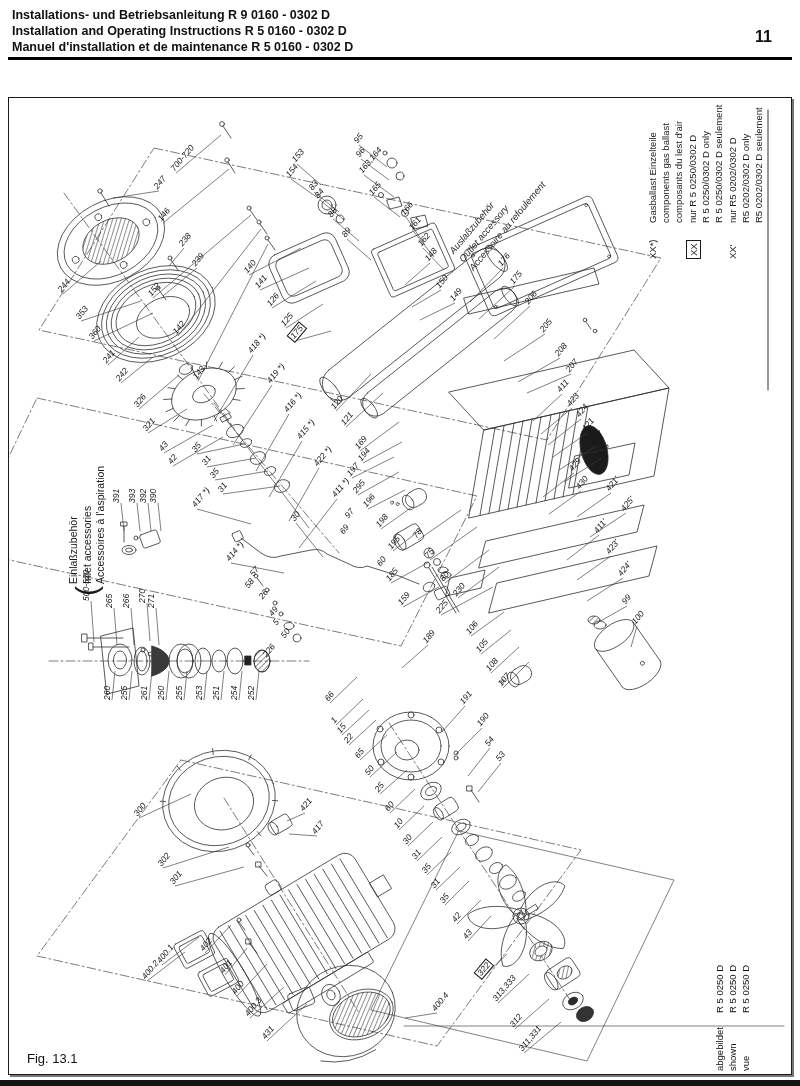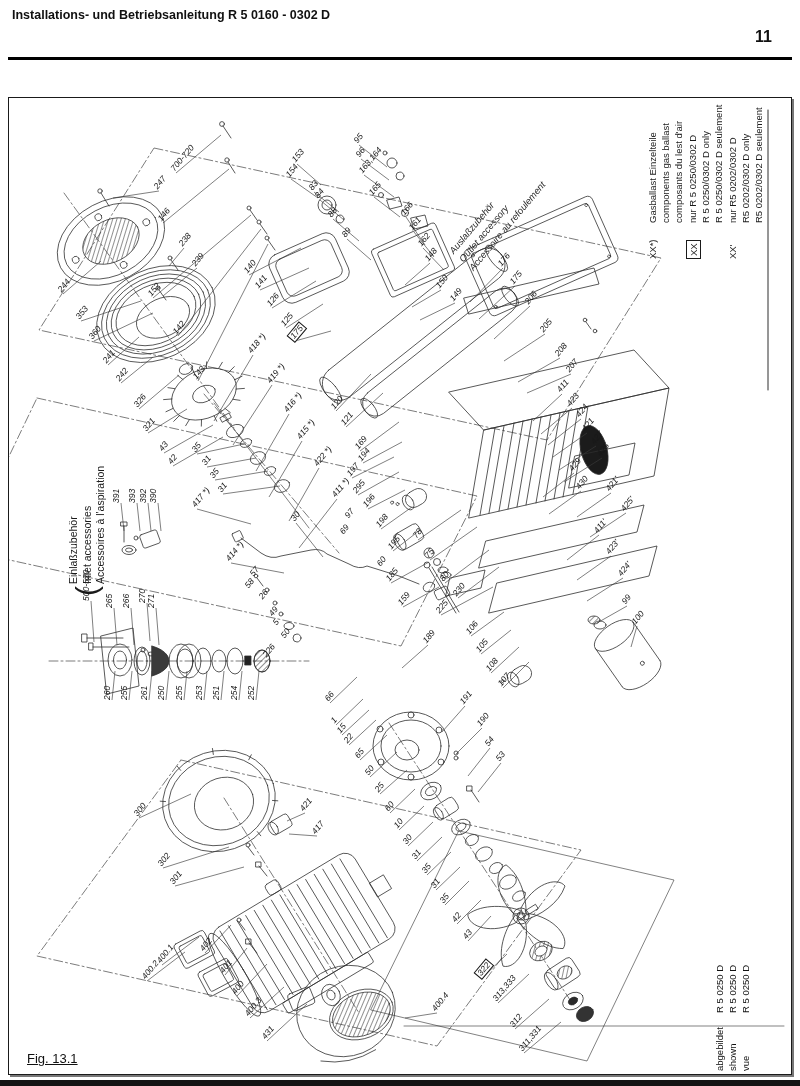--- a/index.html
+++ b/index.html
@@ -23,29 +23,31 @@
   .legend-marker{width:36px;flex:0 0 36px;}
   .legend-marker span{display:inline-block;}
   .legend-marker .boxed{border:1px solid #1a1a1a;padding:0 2px;}
   .inlet{font-size:10.5px;line-height:13.5px;color:#1a1a1a;display:flex;align-items:flex-start;}
   .inlet .bracket{font-size:30px;line-height:40px;font-weight:300;margin-right:2px;}
   .outb{position:absolute;transform:rotate(-50deg);transform-origin:0 0;font-style:italic;
         font-size:9.5px;line-height:13px;color:#2a2a2a;white-space:nowrap;}
   .shown{font-size:9.5px;line-height:13px;color:#111;}
   .shown .row{display:flex;}
   .shown .lab{width:58px;flex:0 0 58px;}
-  #figcap{position:absolute;left:18px;top:953px;font-size:13px;color:#111;text-decoration:underline;}
+  #figcap{position:absolute;left:18px;top:953px;font-size:13px;color:#111;}
   #botbar{position:absolute;left:0;top:1080px;width:800px;height:6px;background:#141414;}
 </style>
 </head>
 <body>
 
 <div id="page">
 
-  <div class="hline" style="top:8px">Installations- und Betriebsanleitung R 5 0160 - 0302 D</div>
+  <div class="hline" style="top:8px">Installations- und Betriebsanleitung R 9 0160 - 0302 D</div>
+  <div class="hline" style="top:24px">Installation and Operating Instructions R 5 0160 - 0302 D</div>
+  <div class="hline" style="top:40px">Manuel d'installation et de maintenance R 5 0160 - 0302 D</div>
   <div id="pageno">11</div>
   <div id="rule"></div>
 
   <div id="frame">
 
     <svg id="art" viewBox="0 0 782 976" fill="none" stroke="#2e2e2e" stroke-width="0.8" stroke-linejoin="round" stroke-linecap="round">
       <defs>
         <pattern id="hx" width="4" height="4" patternUnits="userSpaceOnUse" patternTransform="rotate(45)">
           <line x1="0" y1="0" x2="0" y2="4" stroke="#333" stroke-width="1.1"></line>
         </pattern>

